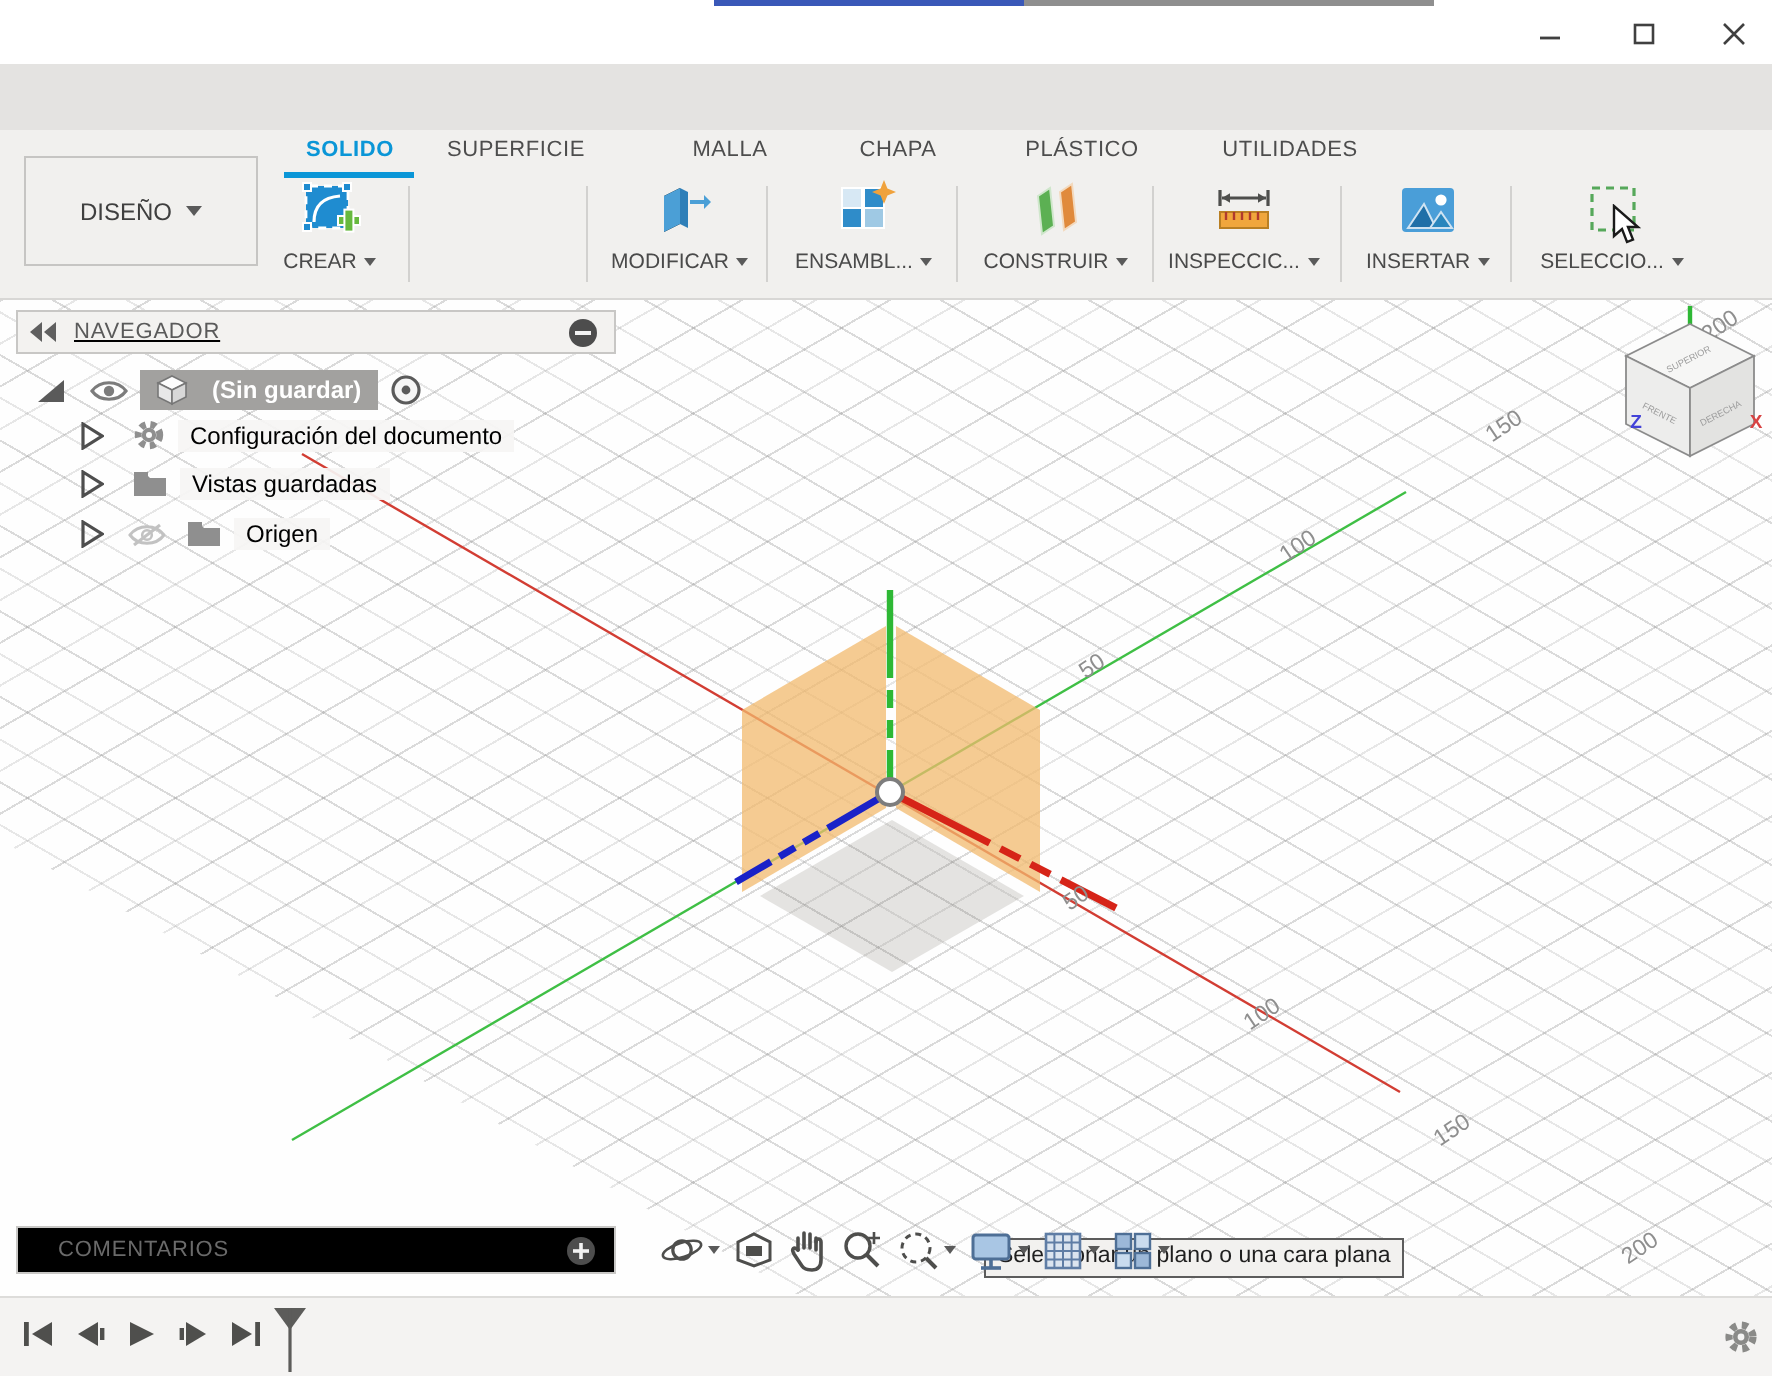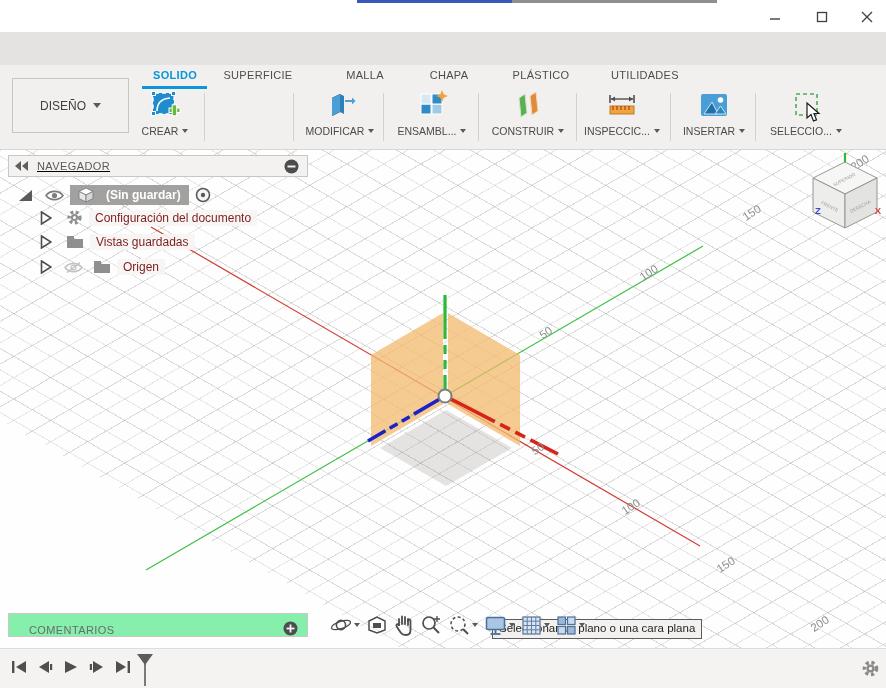--- a/index.html
+++ b/index.html
@@ -48,25 +48,25 @@
       repeating-linear-gradient(30deg,  rgba(110,110,110,0.10) 0 1px, transparent 1px 37px);
     clip-path: polygon(0 0, 886px 0, 886px 498px, 400px 498px, 118px 337px, 0 270px);
   }
   .scene { position:absolute; left:0; top:0; }
   .tooltip { position:absolute; left:492px; top:469px; height:20px; background:#f2f1ef; border:1px solid #5c5c5c; font-size:11.5px; color:#1f1f1f; padding:2px 6px; white-space:nowrap; }
 
   
   .nav-header { position:absolute; left:8px; top:155px; width:300px; height:22px; background:#f3f2f0; border:1px solid #c8c7c5; display:flex; align-items:center;text-decoration:underline; }
   .nav-title { font-size:11px; color:#5a5a5a; letter-spacing:0.4px; margin-left:8px; }
   .nav-row { position:absolute; display:flex; align-items:center; gap:6px; }
-  .nav-text { font-size:12px; color:#7f1d1d; background:rgba(246,245,244,0.92); padding:1px 6px; white-space:nowrap; }
+  .nav-text { font-size:12px; color:#000000; background:rgba(246,245,244,0.92); padding:1px 6px; white-space:nowrap; }
   .nav-selected { background:#a2a19f; color:#ffffff; font-weight:bold; font-size:12px; padding:2px 8px; display:flex; align-items:center; gap:12px; }
 
   
-  .comments-bar { position:absolute; left:8px; top:613px; width:300px; height:24px; background:#86efac; border:1px solid #c8c7c5; display:flex; align-items:flex-end; }
+  .comments-bar { position:absolute; left:8px; top:613px; width:300px; height:24px; background:#000000; border:1px solid #c8c7c5; display:flex; align-items:center; }
   .comments-label { font-size:11px; color:#6a6a6a; letter-spacing:0.4px; margin-left:20px; }
   .view-toolbar { position:absolute; left:330px; top:612px; height:26px; display:flex; align-items:center; gap:6px; }
   .vt-item { display:flex; align-items:center; gap:2px; }
 
   
   .timeline { position:absolute; left:0; top:648px; width:886px; height:40px; background:#f4f3f2; border-top:1px solid #dddcda; }
   .tl-buttons { position:absolute; left:10px; top:8px; display:flex; gap:8px; align-items:center; }
   .tl-btn { width:18px; height:20px; display:flex; align-items:center; justify-content:center; }
   .spacer-icon { position:absolute; }
 </style>

